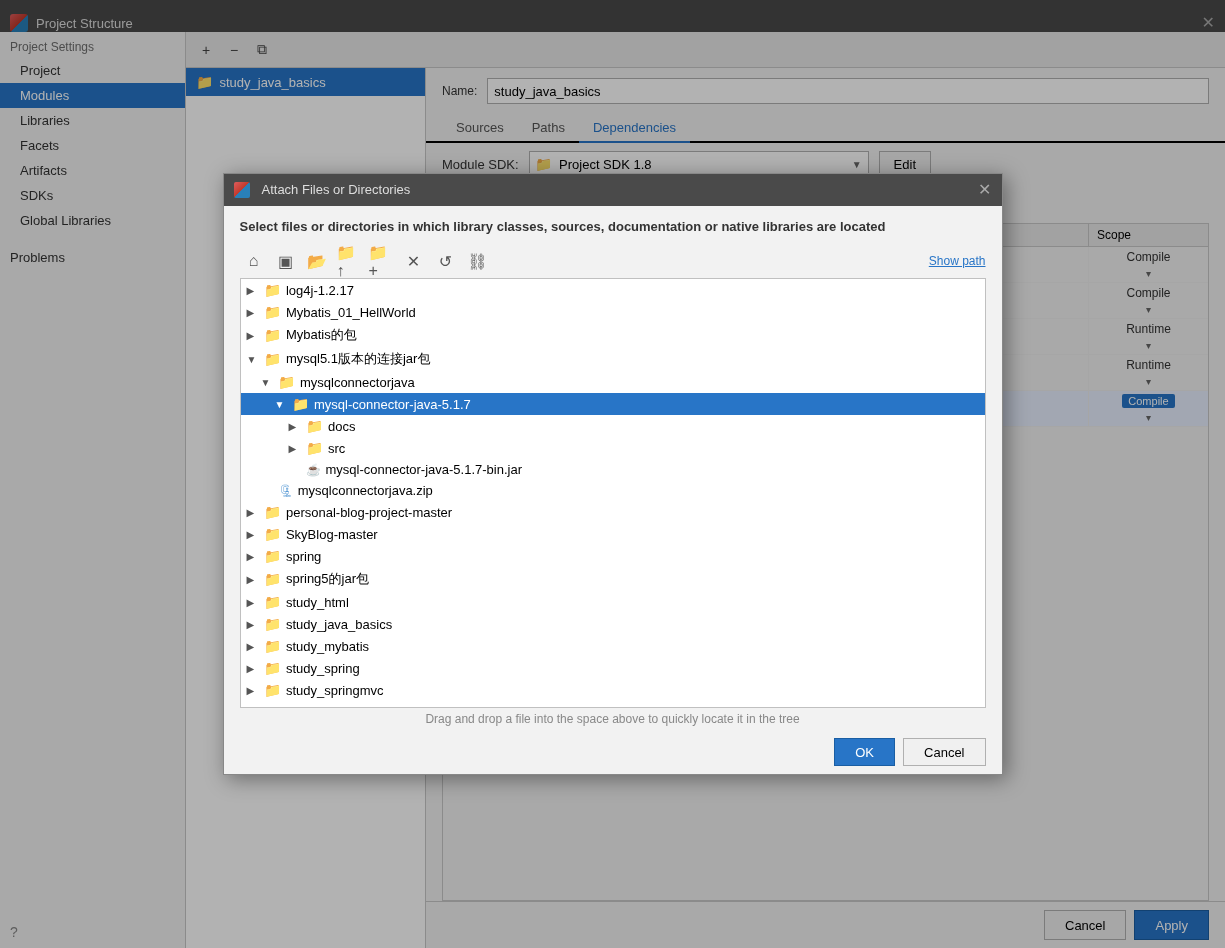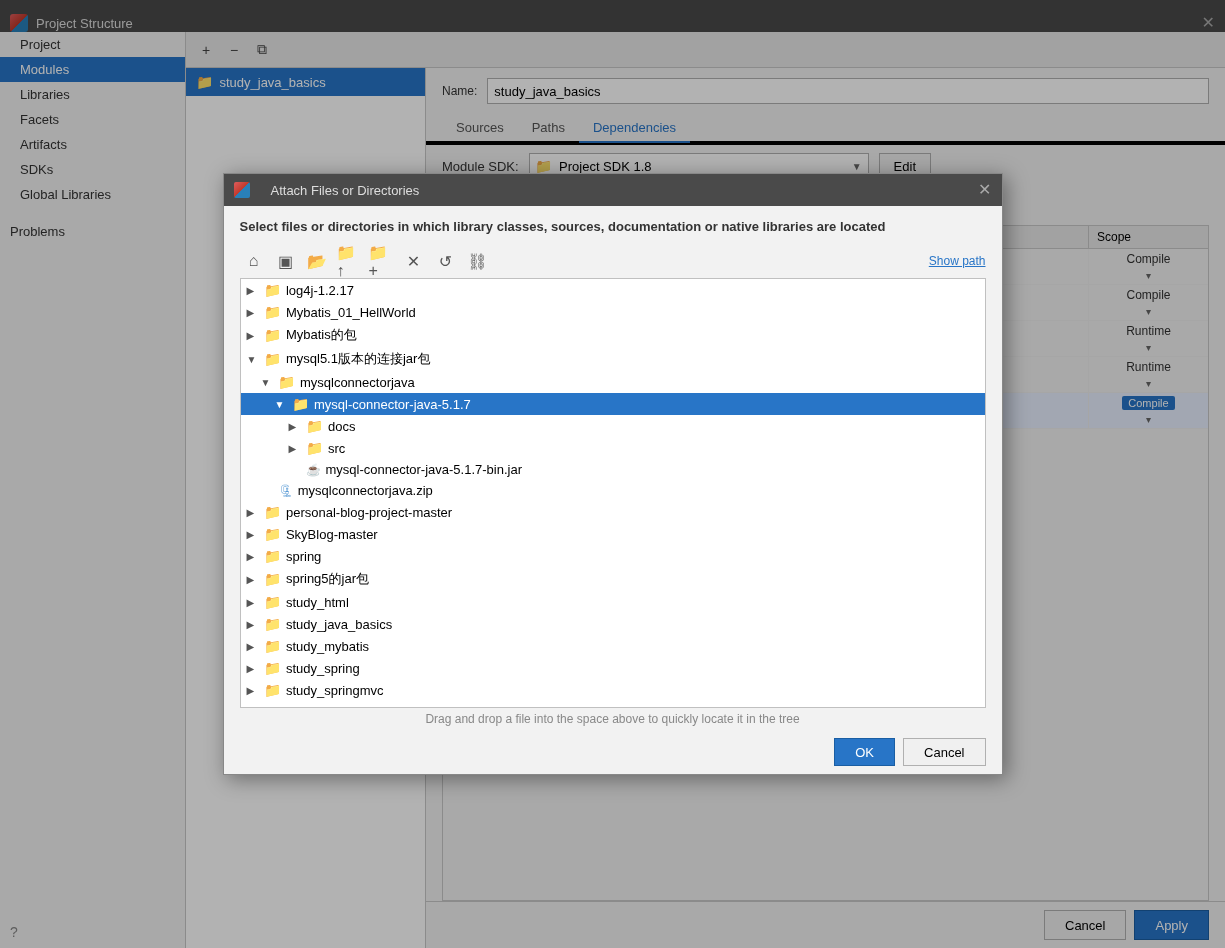--- a/index.html
+++ b/index.html
@@ -164,21 +164,21 @@
       height: 26px;
       border: 1px solid #b0b0b0;
       padding: 2px 6px;
       font-size: 13px;
       background: #fff;
     }
 
     
     .tabs-bar {
       display: flex;
-      border-bottom: 4px solid #000000;
+      border-bottom: 2px solid #000000;
       padding: 0 16px;
       flex-shrink: 0;
     }
     .tab {
       padding: 6px 14px;
       cursor: pointer;
       font-size: 13px;
       color: #555;
       border-bottom: 2px solid transparent;
       margin-bottom: -2px;
@@ -357,22 +357,22 @@
       color: #ddd;
       height: 32px;
       display: flex;
       align-items: center;
       padding: 0 10px;
       justify-content: space-between;
       flex-shrink: 0;
     }
     .dialog-title-left {
       display: flex;
-      align-items: flex-end;
-      gap: 21px;
+      align-items: center;
+      gap: 12px;
     }
     .dialog-icon {
       width: 16px;
       height: 16px;
       background: linear-gradient(135deg, #e05c5c 0%, #c0392b 50%, #2980b9 50%);
       border-radius: 2px;
     }
     .dialog-title-text { font-size: 13px; }
     .dialog-close {
       font-size: 16px;
@@ -512,20 +512,21 @@
     <div class="title-bar-left">
       <div class="title-icon"></div>
       <span class="title-text">Project Structure</span>
     </div>
     <span class="title-close">✕</span>
   </div>
 
   <div class="content-area">
 
     <div class="sidebar">
+      <div class="sidebar-section-title">Project Settings</div>
       <div class="sidebar-item">
         <span>Project</span>
       </div>
       <div class="sidebar-item active">
         <span>Modules</span>
       </div>
       <div class="sidebar-item">
         <span>Libraries</span>
       </div>
       <div class="sidebar-item">

